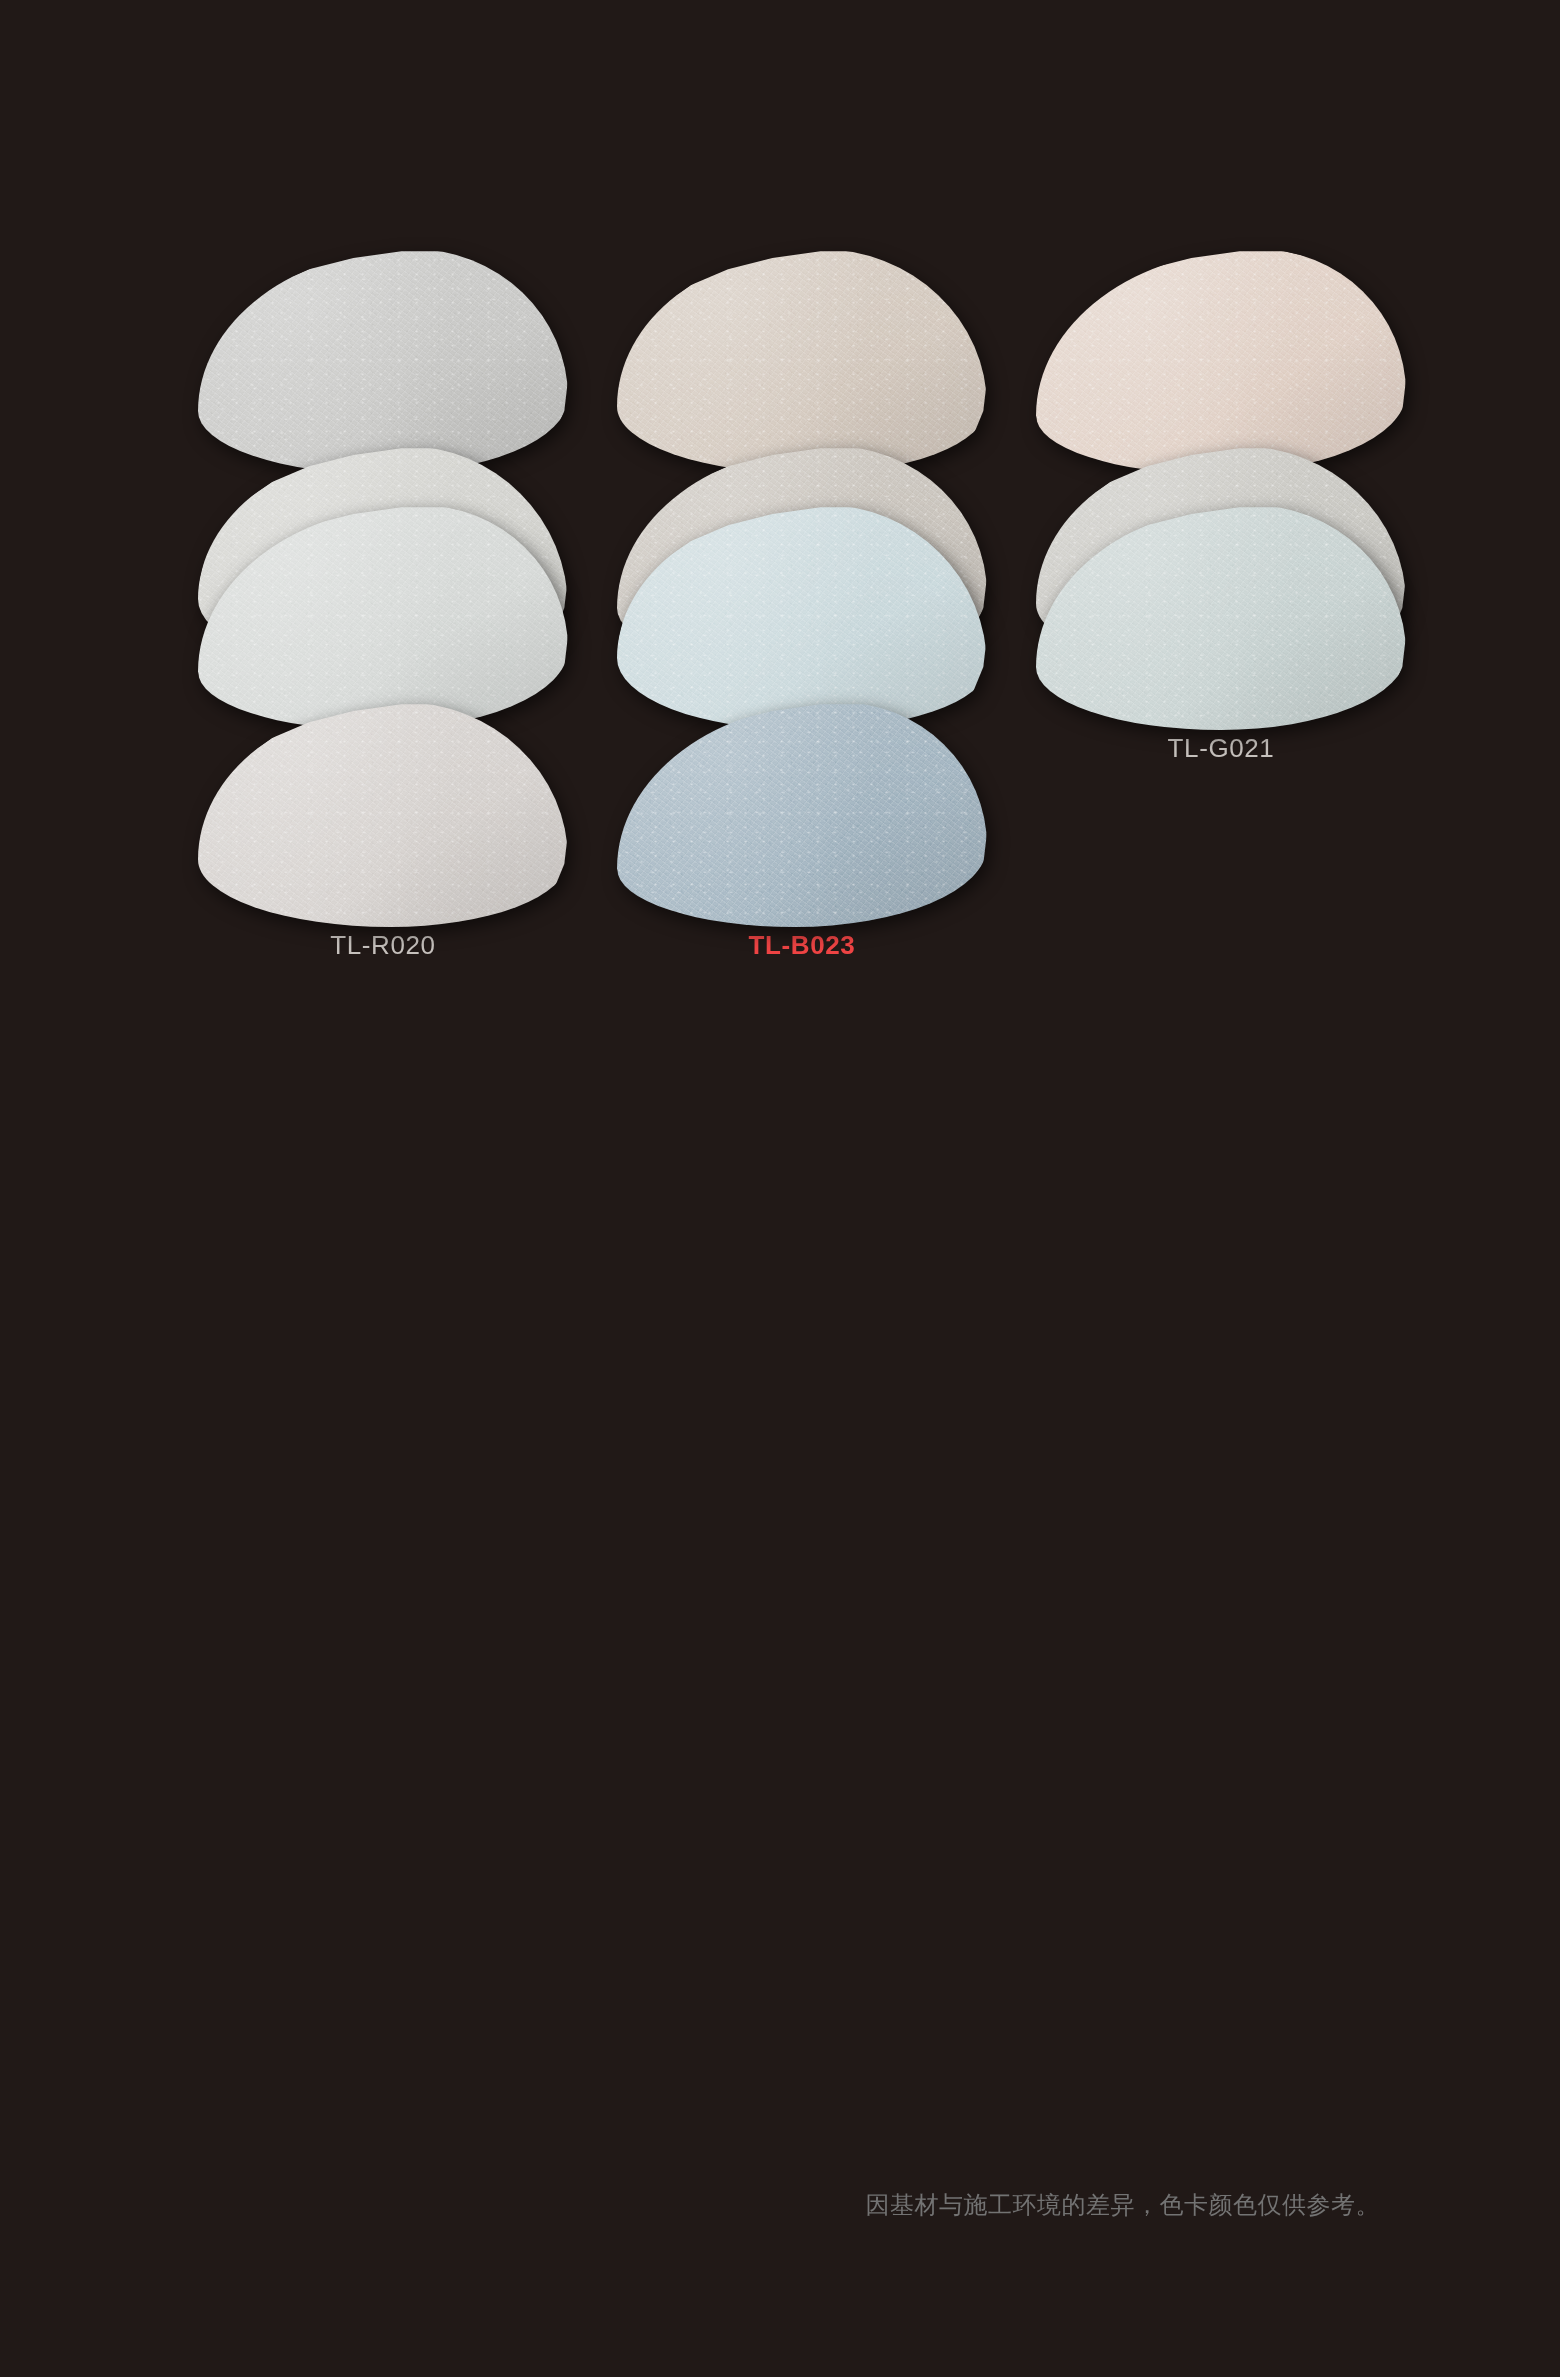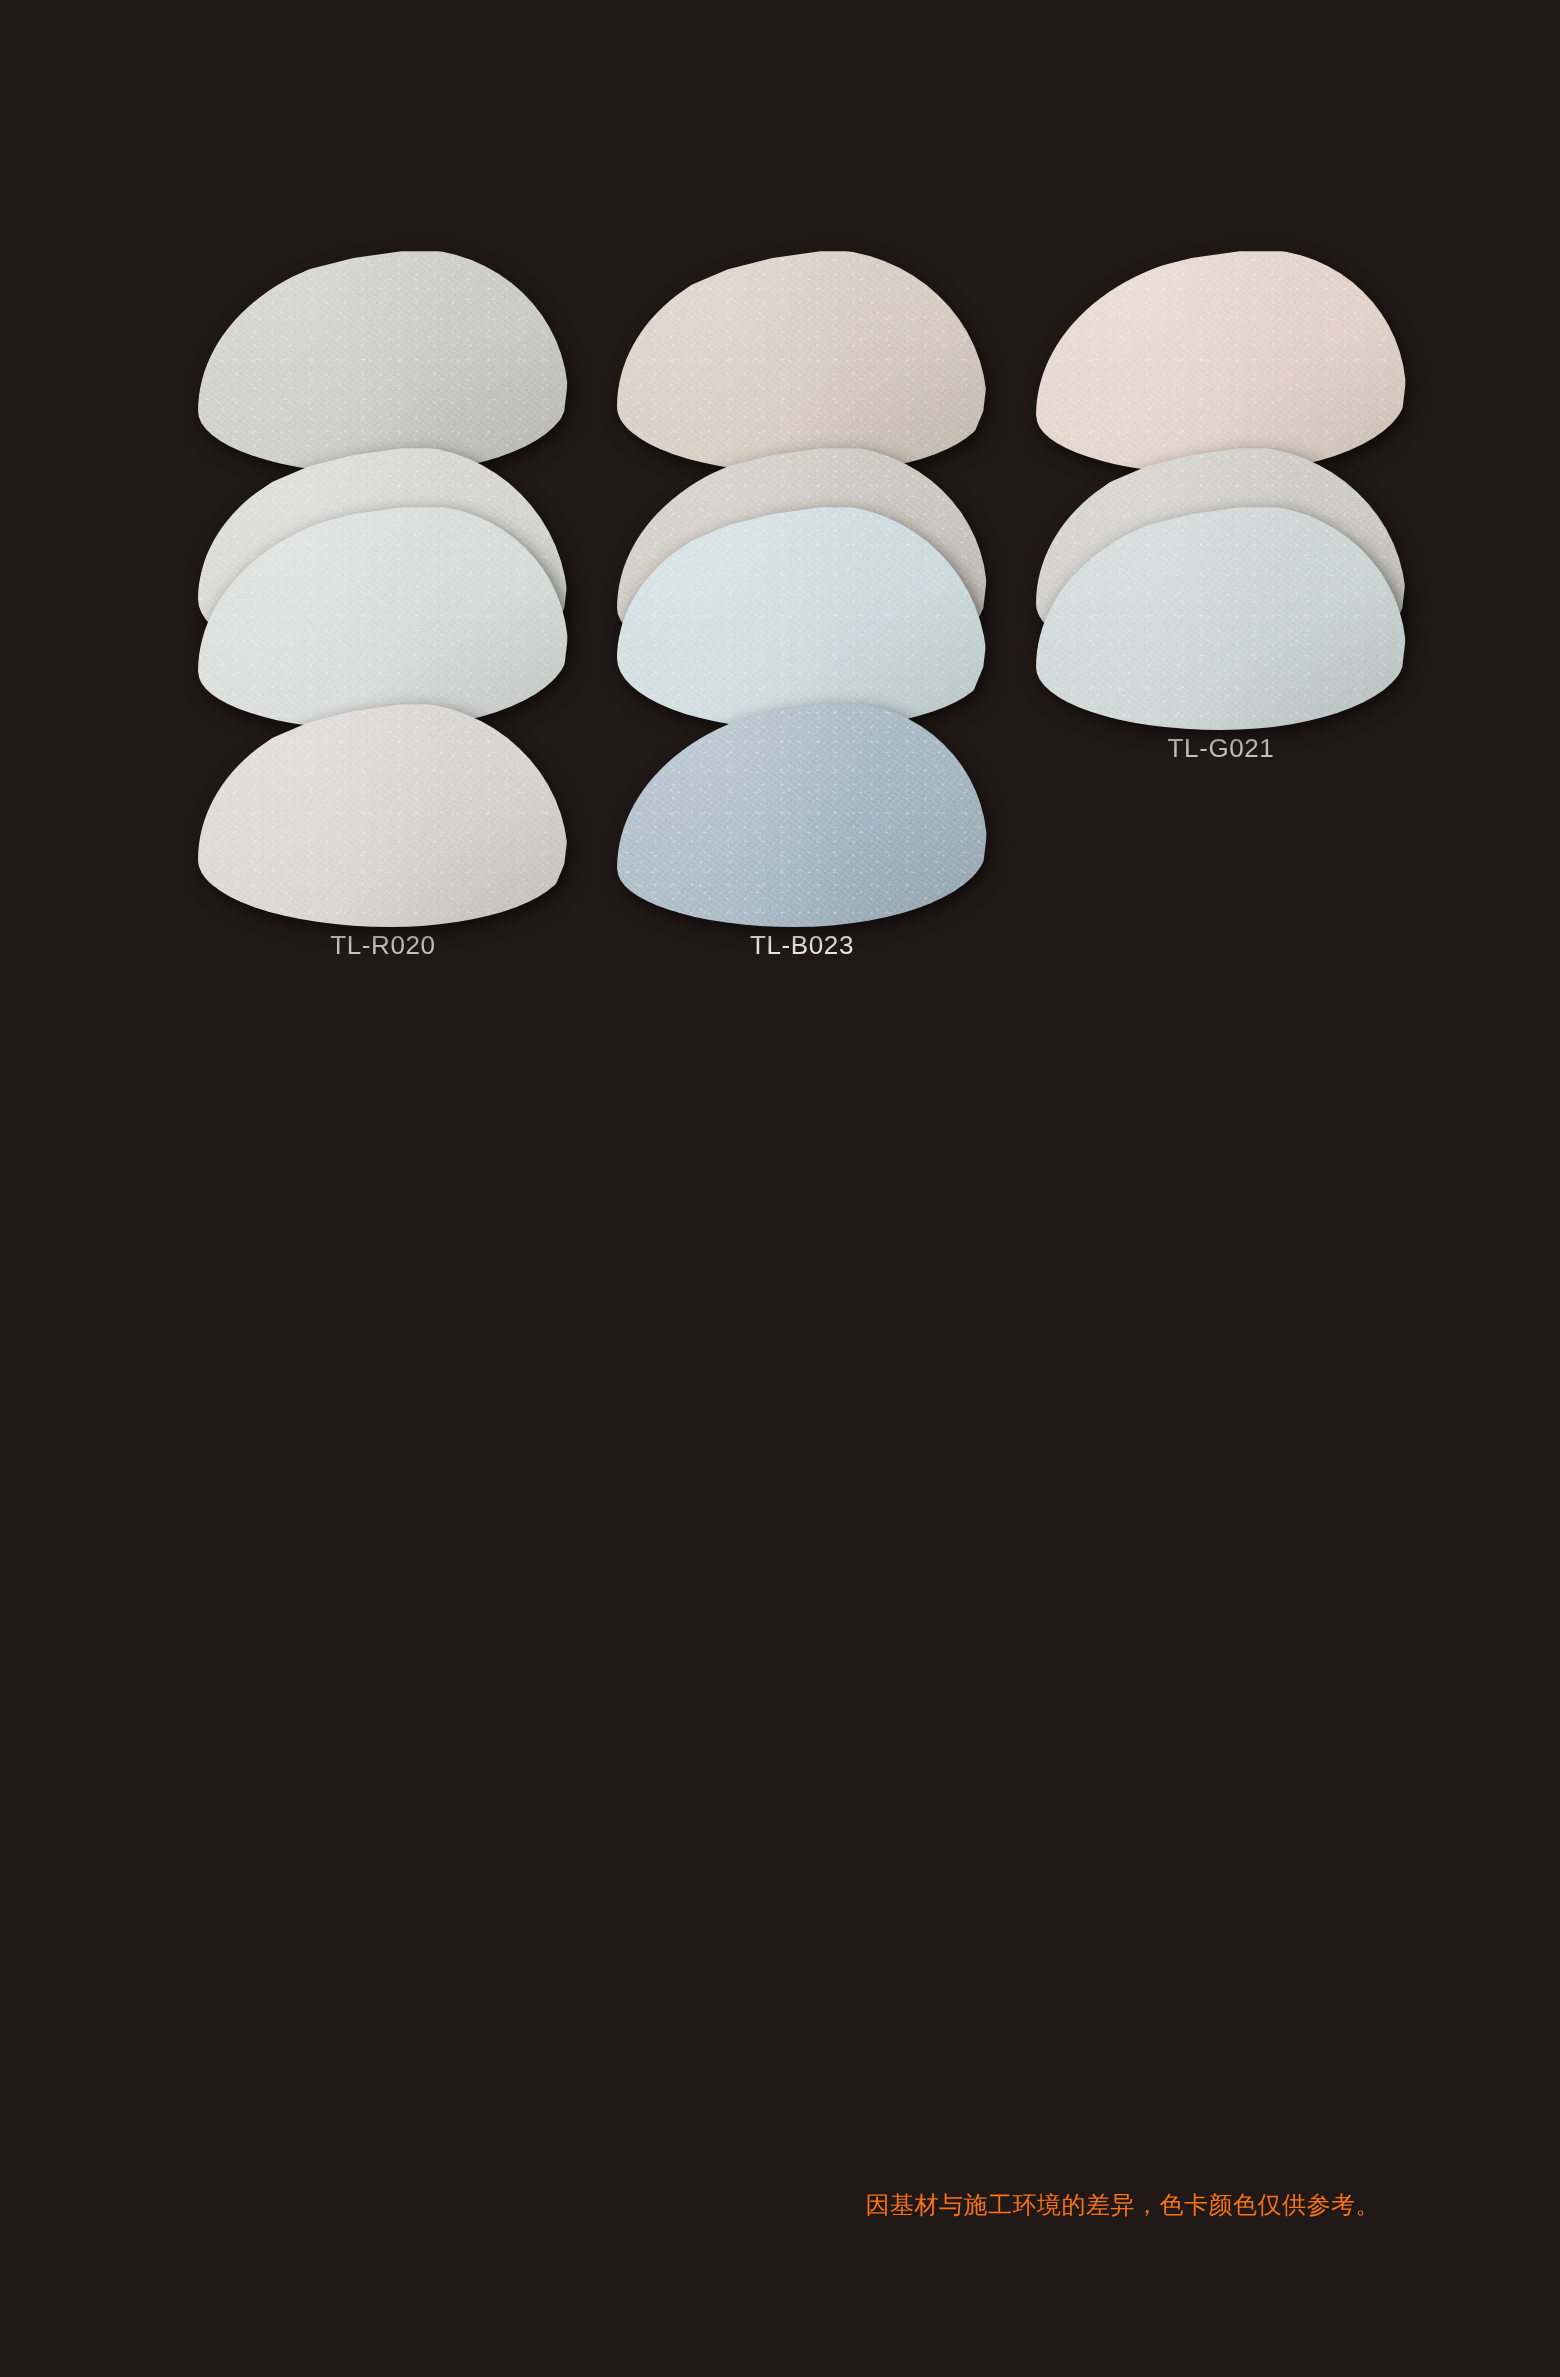--- a/index.html
+++ b/index.html
@@ -320,20 +320,20 @@
             <div class="swatch-inner">
               <div class="swatch-color" style="background: rgb(169, 186, 197);">
                 <div class="tex-a"></div>
                 <div class="tex-b"></div>
                 <div class="tex-c"></div>
                 <div class="tex-d"></div>
               </div>
             </div>
           </div>
         </div>
-        <div class="label" style="color: #e5e5e5;">TL-B023</div>
+        <div class="label" style="color: #ef4444; font-weight: bold;">TL-B023</div>
       </div>
     </div>
 
-  <div class="footnote" style="color: #f97316; font-family: Liberation Serif, serif;">因基材与施工环境的差异，色卡颜色仅供参考。</div>
+  <div class="footnote" style="color: #737373; font-family: Liberation Serif, serif;">因基材与施工环境的差异，色卡颜色仅供参考。</div>
 
 </div>
 
 
 </body></html>

